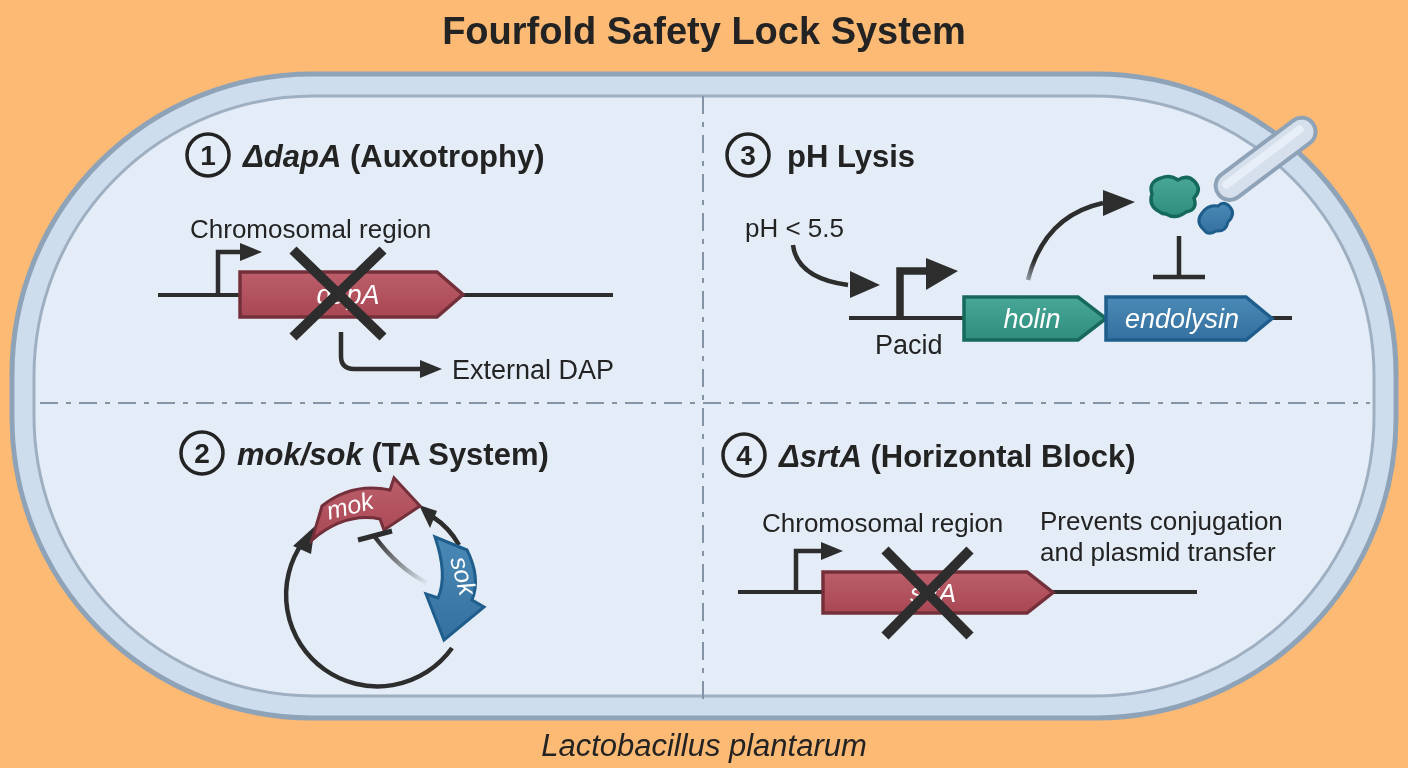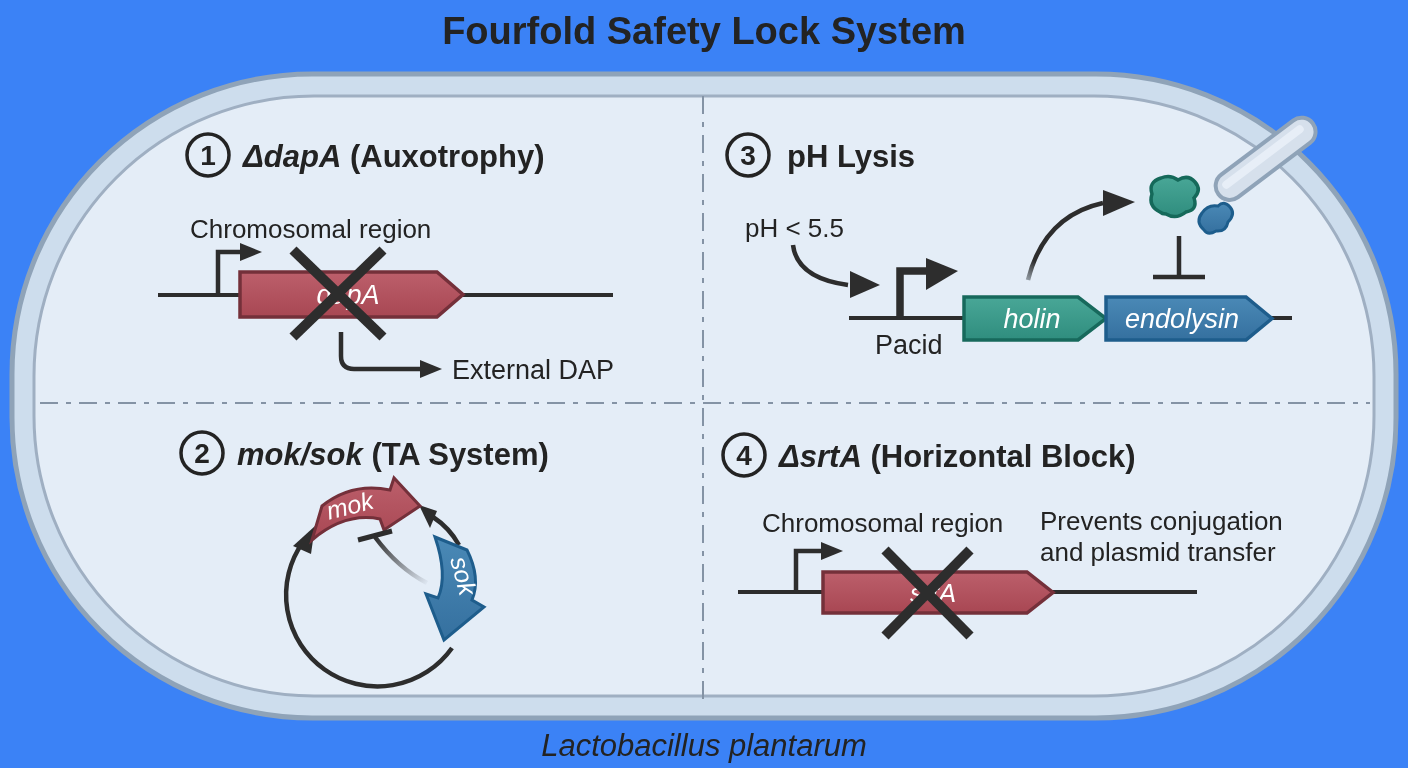--- a/index.html
+++ b/index.html
@@ -1,16 +1,16 @@
 <!DOCTYPE html>
 <html><head>
 <meta charset="utf-8">
 <style>
   html,body{margin:0;padding:0;background:#ffffff;}
-  #stage{position:relative;width:1408px;height:768px;background:#3b82f6;overflow:hidden;}
+  #stage{position:relative;width:1408px;height:768px;background:#fdba74;overflow:hidden;}
   svg{display:block;}
   text{font-family:"Liberation Sans","DejaVu Sans",sans-serif;fill:#232323;}
   .b{font-weight:bold;}
   .i{font-style:italic;}
   .w{fill:#ffffff;}
   .heading{font-size:31px;font-weight:bold;}
   .num{font-size:28px;font-weight:600;}
   .lbl{font-size:26px;}
   .genetxt{font-size:27px;font-style:italic;fill:#ffffff;}
 </style>

